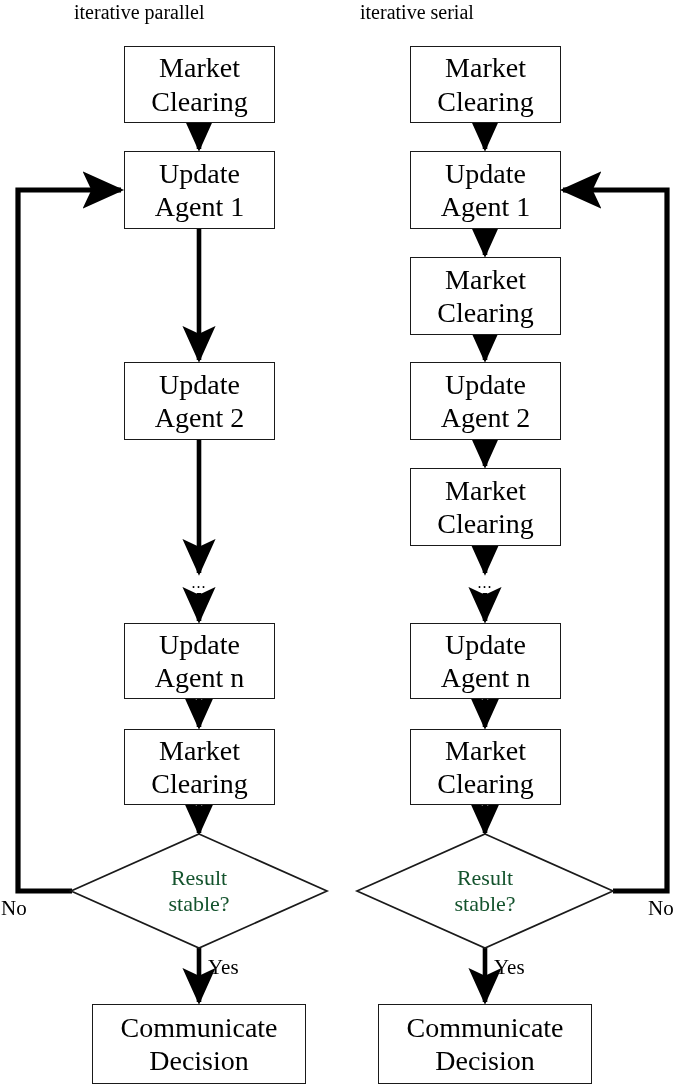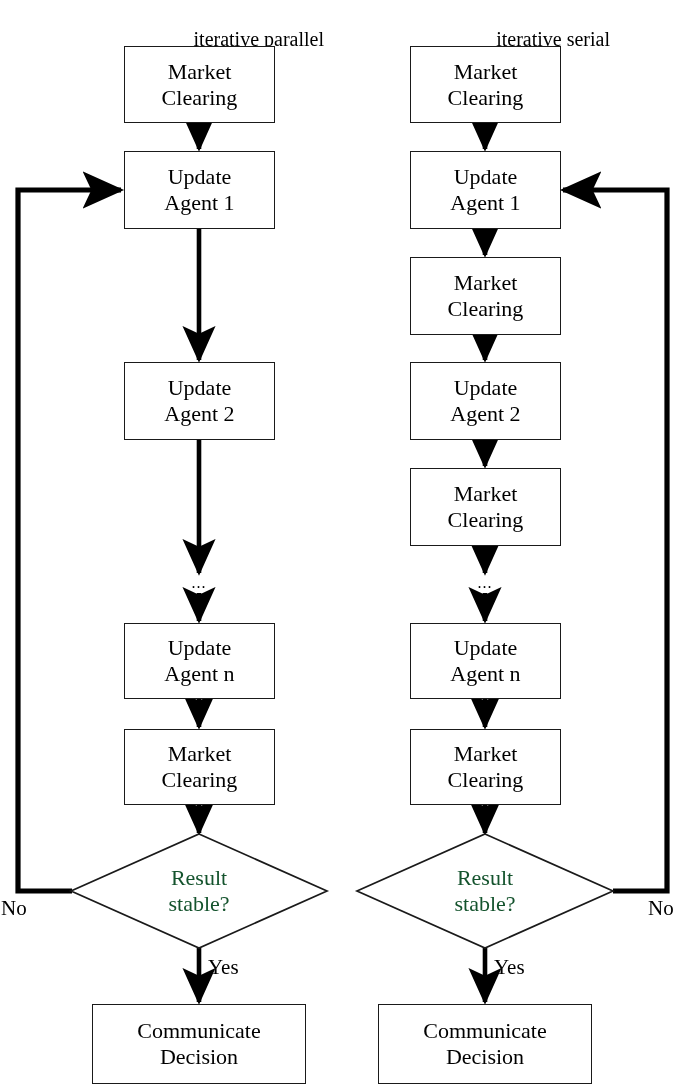--- a/index.html
+++ b/index.html
@@ -20,35 +20,34 @@
     left: 0;
     top: 0;
     width: 685px;
     height: 1084px;
     pointer-events: none;
   }
   .col-title {
     position: absolute;
     font-size: 20px;
     color: #000;
-    text-align: right;
+    text-align: left;
     white-space: nowrap;
     line-height: 22px;
-    margin-top: 27px;
   }
   .node-box {
     position: absolute;
     box-sizing: border-box;
     border: 1.6px solid #1a1a1a;
     background: #ffffff;
     display: flex;
     flex-direction: column;
     align-items: center;
     justify-content: center;
-    font-size: 22px;
+    font-size: 28px;
     line-height: 1.18;
     color: #000;
     text-align: center;
   }
   .node-box .ln { display: block; white-space: nowrap; }
   .diamond-label {
     position: absolute;
     font-size: 22px;
     line-height: 1.18;
     color: #14532d;

